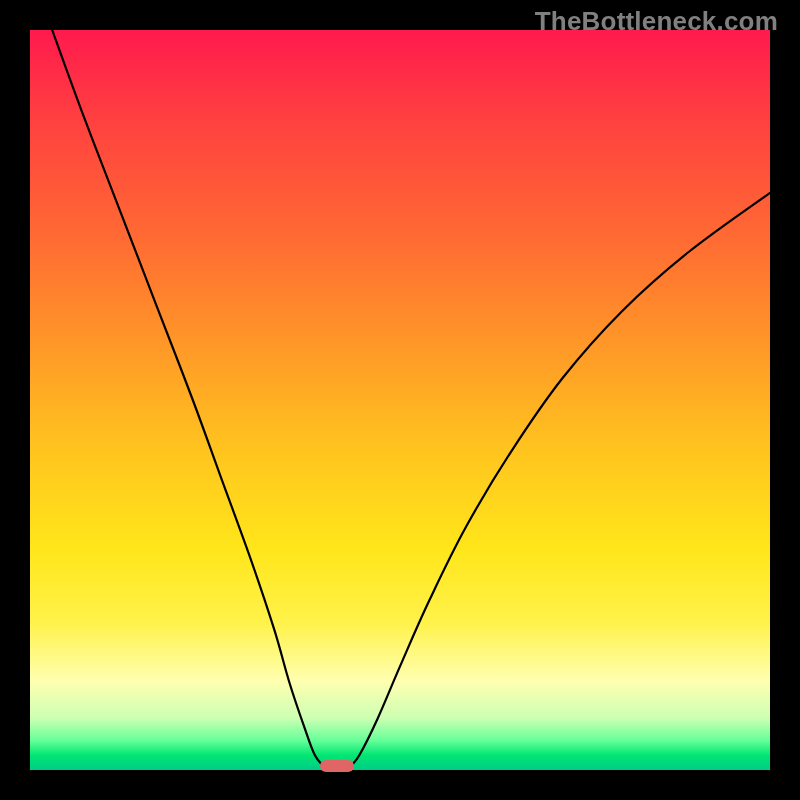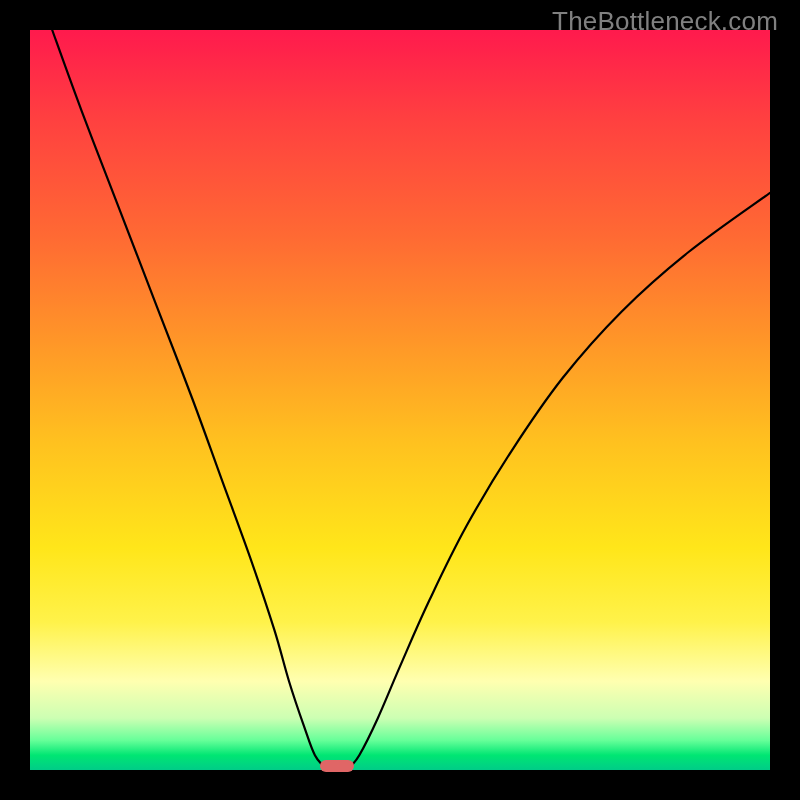--- a/index.html
+++ b/index.html
@@ -39,21 +39,21 @@
       #00cc88 100%
     );
   }
   .watermark {
     position: absolute;
     top: 6px;
     right: 22px;
     color: #808080;
     font-size: 26px;
     letter-spacing: 0.2px;
-    font-weight: 400;
+    font-weight: 700;
     user-select: none;
   }
   svg.curve {
     position: absolute;
     inset: 0;
     width: 100%;
     height: 100%;
     overflow: visible;
   }
   .curve path {

